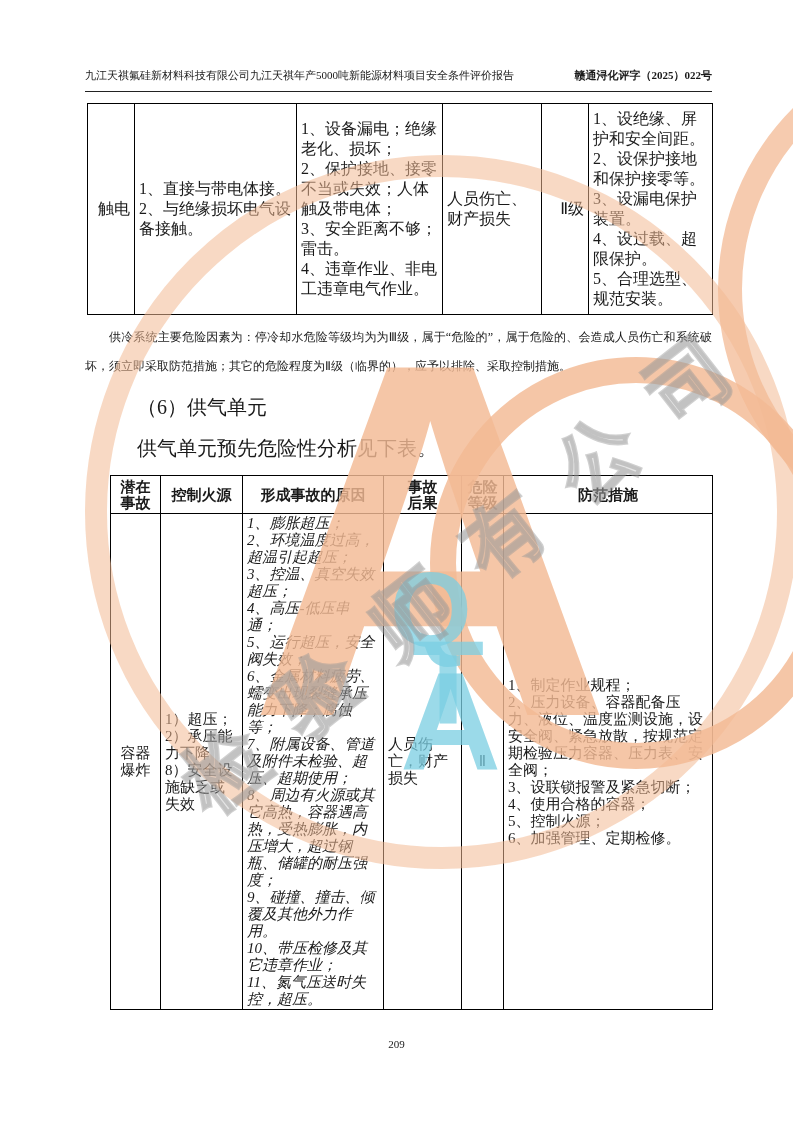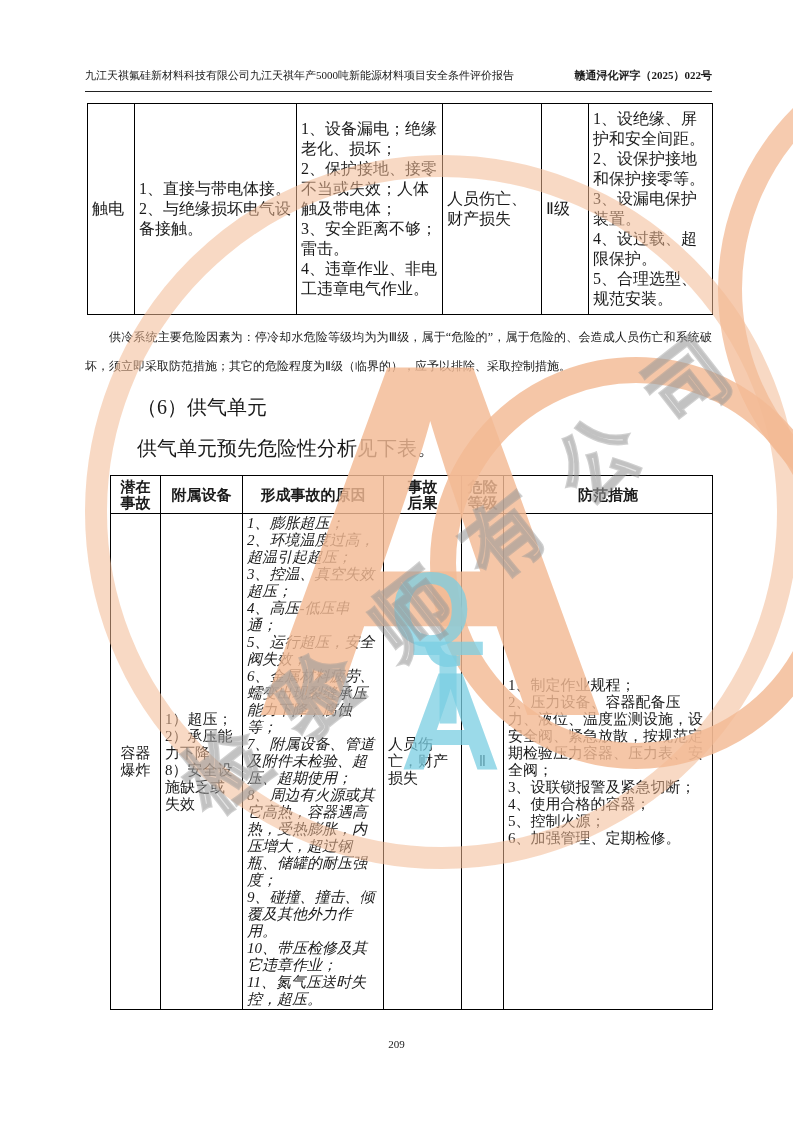--- a/index.html
+++ b/index.html
@@ -11,21 +11,21 @@
   .hdr{margin-top:52px;display:flex;justify-content:space-between;align-items:flex-end;
        padding-bottom:8px;border-bottom:1.5px solid #222;font-size:11px;white-space:nowrap;}
   .hdr .r{font-weight:bold;margin-top:16px;}
 
   
   table{border-collapse:collapse;table-layout:fixed;}
   td,th{border:1px solid #000;padding:1px 4px;vertical-align:middle;
         white-space:pre-line;word-break:break-all;overflow:hidden;}
   .t1{width:625px;margin-top:11px;margin-left:2px;font-size:16px;line-height:20px;}
   .t1 td{height:208px;}
-  .t1 .c-center{text-align:left;}
+  .t1 .c-center{text-align:right;}
   .t2{width:602px;margin-left:25px;margin-top:0;font-size:15px;line-height:17px;}
   .t2 th{font-family:"Liberation Sans", sans-serif;font-weight:bold;font-size:15px;
          line-height:16px;height:35px;text-align:center;}
   .t2 td.body-row{height:426px;}
   .t2 .c-center{text-align:center;}
 
   
   .para{margin:8px 0 0 0;font-size:12px;line-height:29px;text-align:justify;text-indent:2em;}
   .line{margin:12px;font-size:20px;line-height:29px;text-indent:2em;}
   .tbl-title{margin-top:3px;text-align:center;font-family:"Liberation Sans", sans-serif;
@@ -102,21 +102,21 @@
           <col style="width:82px">
           <col style="width:141px">
         <col style="width:78px">
           <col style="width:42px">
           <col style="width:209px">
       </colgroup>
       <tbody>
           <tr>
         <th>潜在
 事故</th>
-        <th>附属设备</th>
+        <th>控制火源</th>
         <th>形成事故的原因</th>
         <th>事故
 后果</th>
         <th>危险
 等级</th>
         <th>防范措施</th>
       </tr>
       <tr>
         <td class="body-row c-center">容器爆炸</td>
         <td class="body-row">1）超压；

